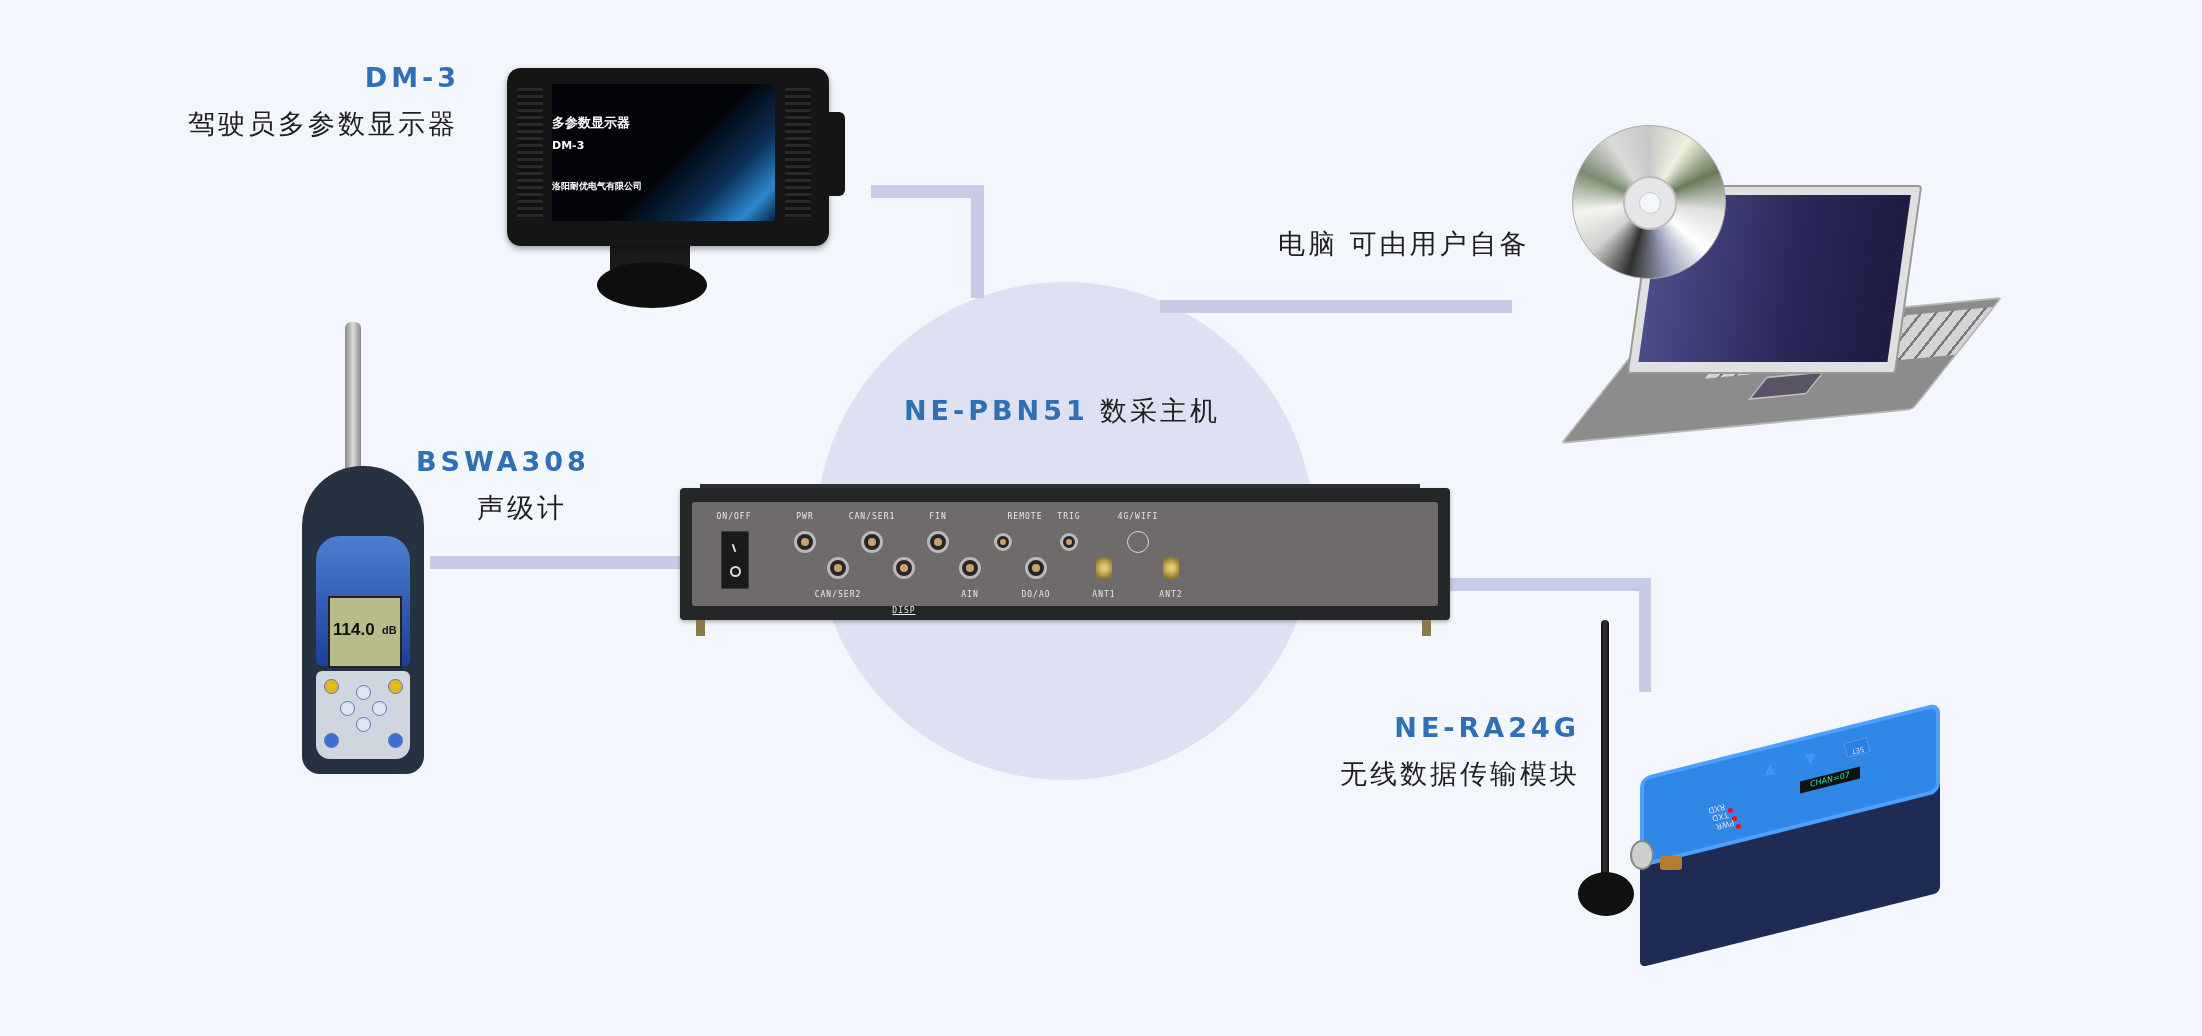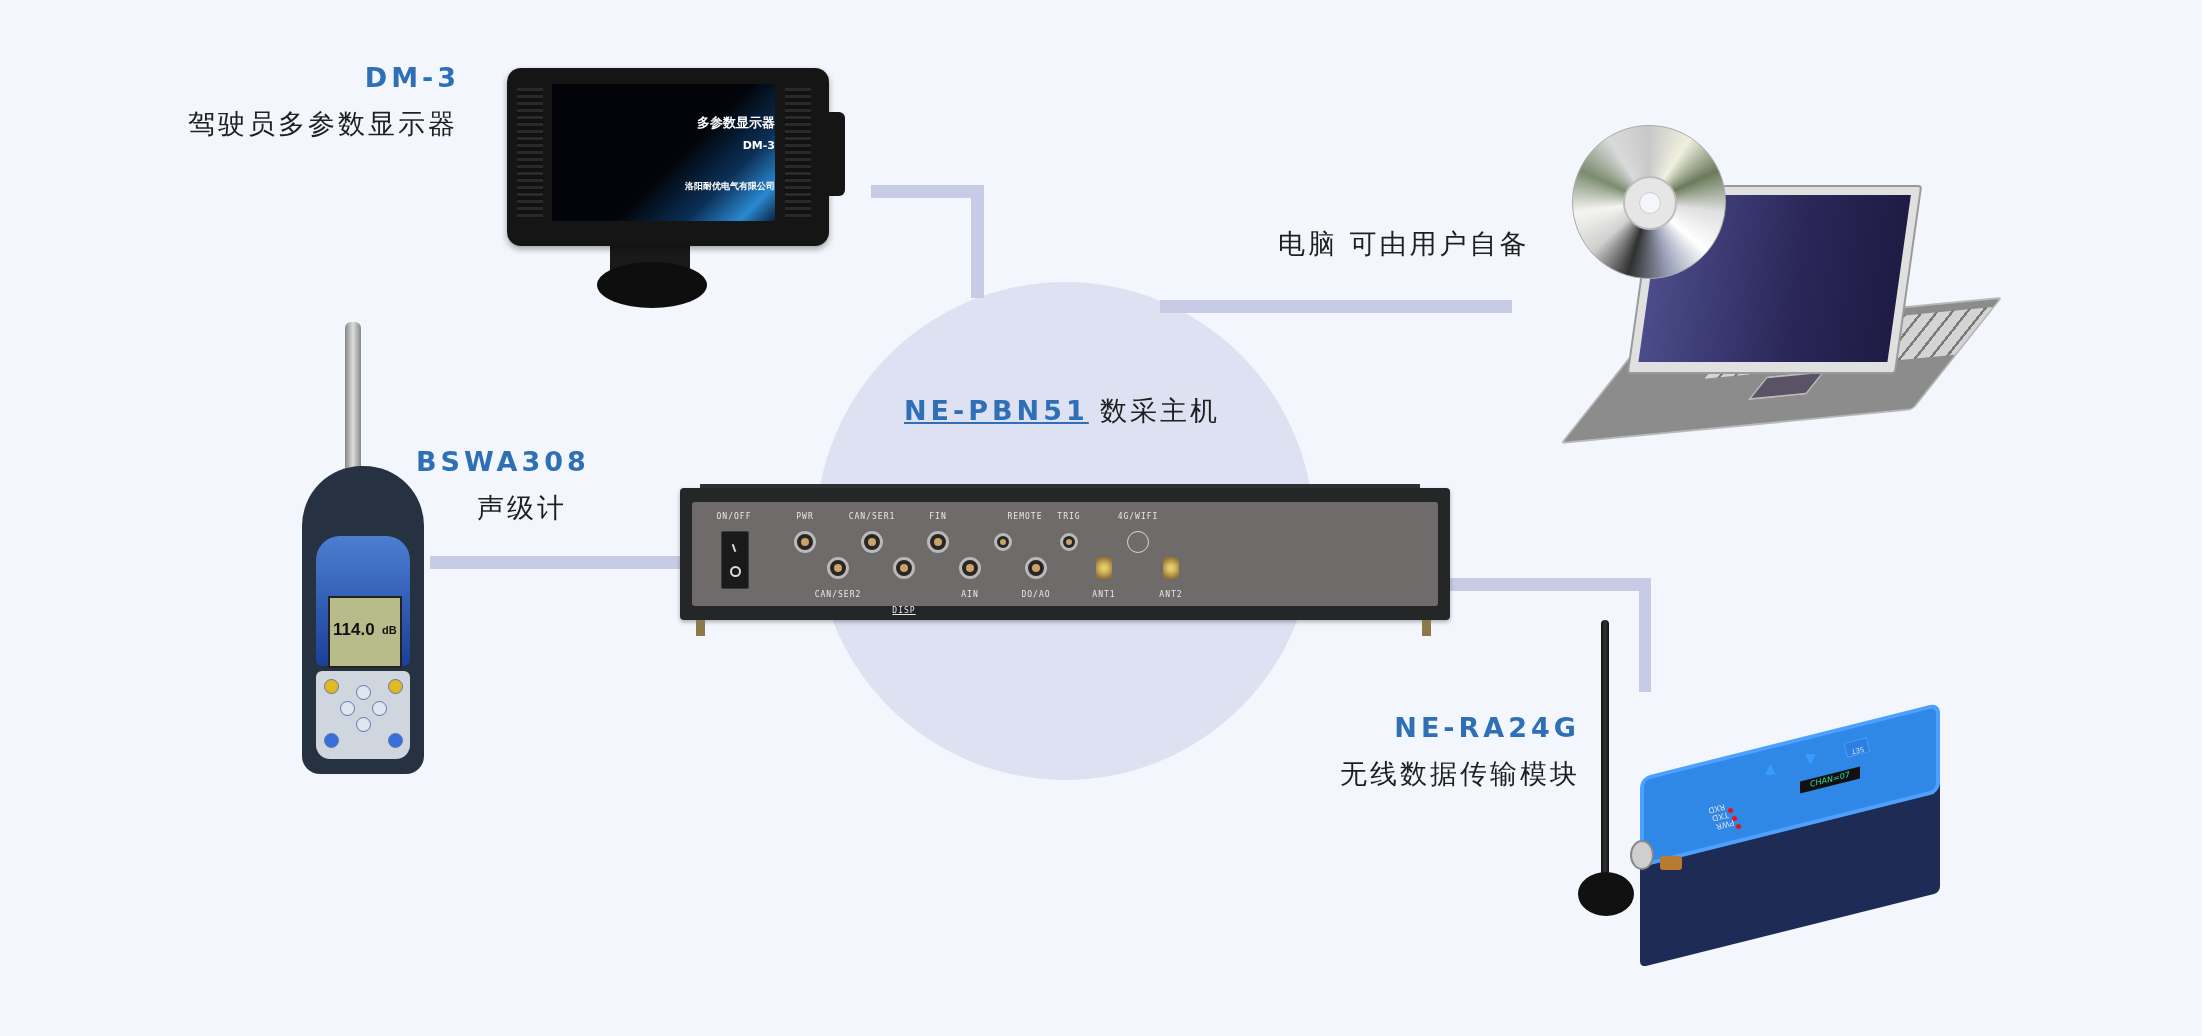--- a/index.html
+++ b/index.html
@@ -22,21 +22,21 @@
   .ant{position:absolute;width:16px;height:22px;background:radial-gradient(circle,#e3c86a 20%,#8b7330 80%);border-radius:4px;transform:translate(-50%,-50%);}
   .wifi{position:absolute;width:20px;height:20px;border-radius:50%;border:1px solid #d8d8d8;transform:translate(-50%,-50%);}
   .switch{position:absolute;left:29px;top:29px;width:26px;height:56px;background:#1a1a1a;border:1px solid #3a3a3a;border-radius:2px;}
   .switch .i{position:absolute;left:11px;top:12px;width:2px;height:8px;background:#ddd;transform:rotate(-20deg);}
   .switch .o{position:absolute;left:8px;top:34px;width:7px;height:7px;border-radius:50%;border:2px solid #ddd;}
   
   .monitor{position:absolute;left:507px;top:68px;width:322px;height:178px;background:#151515;border-radius:14px;box-shadow:0 3px 6px rgba(0,0,0,.35);}
   .monitor .grille{position:absolute;top:20px;width:26px;height:130px;background:repeating-linear-gradient(to bottom,#2a2a2a 0 3px,#111 3px 7px);}
   .monitor .screen{position:absolute;left:45px;top:16px;width:223px;height:137px;background:linear-gradient(135deg,#020409 55%,#0b2f55 75%,#2a88d0 90%,#0a2240);}
   .monitor .tab{position:absolute;right:-16px;top:44px;width:18px;height:84px;background:#151515;border-radius:0 6px 6px 0;}
-  .mscreen-t{position:absolute;left:0;width:100%;text-align:right;color:#fff;font-weight:bold;white-space:nowrap;}
+  .mscreen-t{position:absolute;left:0;width:100%;text-align:left;color:#fff;font-weight:bold;white-space:nowrap;}
   .mount{position:absolute;left:610px;top:244px;width:80px;height:30px;background:#1a1a1a;}
   .mount-base{position:absolute;left:597px;top:262px;width:110px;height:46px;border-radius:50%;background:#0e0e0e;}
   
   .lap-screen{position:absolute;left:1640px;top:185px;width:265px;height:185px;background:#e0e0e0;border:2px solid #9a9a9a;transform:skewX(-8deg);border-radius:4px;}
   .lap-screen .lcd{position:absolute;left:8px;top:8px;right:8px;bottom:10px;background:linear-gradient(90deg,#4b4c8a,#2a2658 60%,#1e1b44);}
   .lap-base{position:absolute;left:1490px;top:355px;width:380px;height:90px;background:#8c8c8c;border:2px solid #b8b8b8;transform:skewX(-48deg) ;transform-origin:left bottom;border-radius:4px;}
   .keys{position:absolute;left:90px;top:8px;width:230px;height:48px;background:repeating-linear-gradient(90deg,#d4d4d4 0 12px,#7a7a7a 12px 15px);}
   .pad{position:absolute;left:150px;top:60px;width:50px;height:20px;background:#5a5366;border:2px solid #bbb;}
   .cd{position:absolute;left:1572px;top:125px;width:152px;height:152px;border-radius:50%;
       background:conic-gradient(#c8c8c8,#f0f0e0,#6a7a5a,#e0e0e0,#fff,#9aa0b8,#303030,#d0d0d0,#f5f5f0,#7a8c70,#dadada,#c8c8c8);border:1px solid #aaa;}
@@ -69,21 +69,21 @@
 
 <div class="hub-circle"></div>
 
 <div class="line" style="left:871px;top:185px;width:113px;height:13px;"></div>
 <div class="line" style="left:971px;top:185px;width:13px;height:113px;"></div>
 <div class="line" style="left:1160px;top:300px;width:352px;height:13px;"></div>
 <div class="line" style="left:430px;top:556px;width:252px;height:13px;"></div>
 <div class="line" style="left:1450px;top:578px;width:201px;height:13px;"></div>
 <div class="line" style="left:1639px;top:578px;width:12px;height:114px;"></div>
 
-<div class="model" style="left:904px;top:395px;text-decoration:underline;">NE-PBN51</div>
+<div class="model" style="left:904px;top:395px;">NE-PBN51</div>
 <div class="desc" style="left:1100px;top:393px;">数采主机</div>
 
 <div class="dev-top"></div>
 <div class="dev">
   <div class="panel">
     <div class="plabel" style="left:42px;top:10px;">ON/OFF</div>
     <div class="switch">
         <div class="i"></div>
         <div class="o"></div>
       </div>

